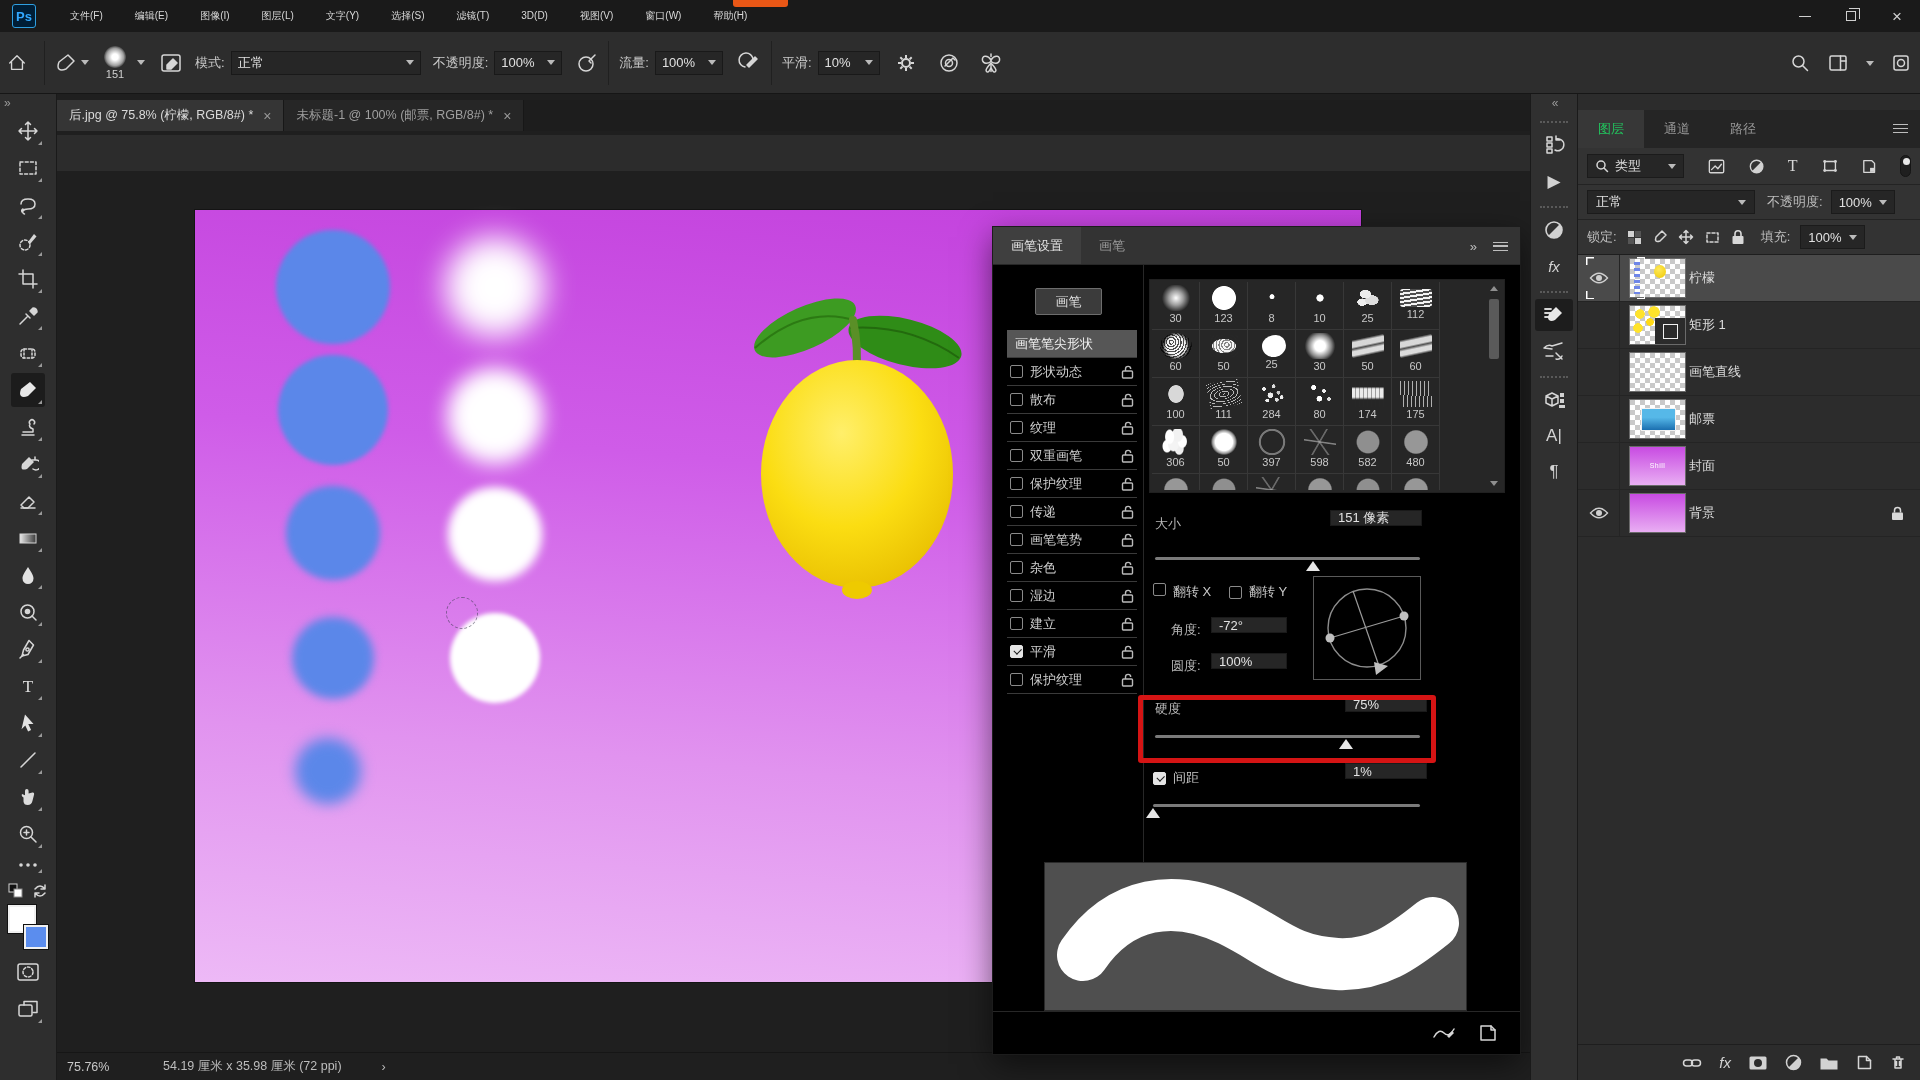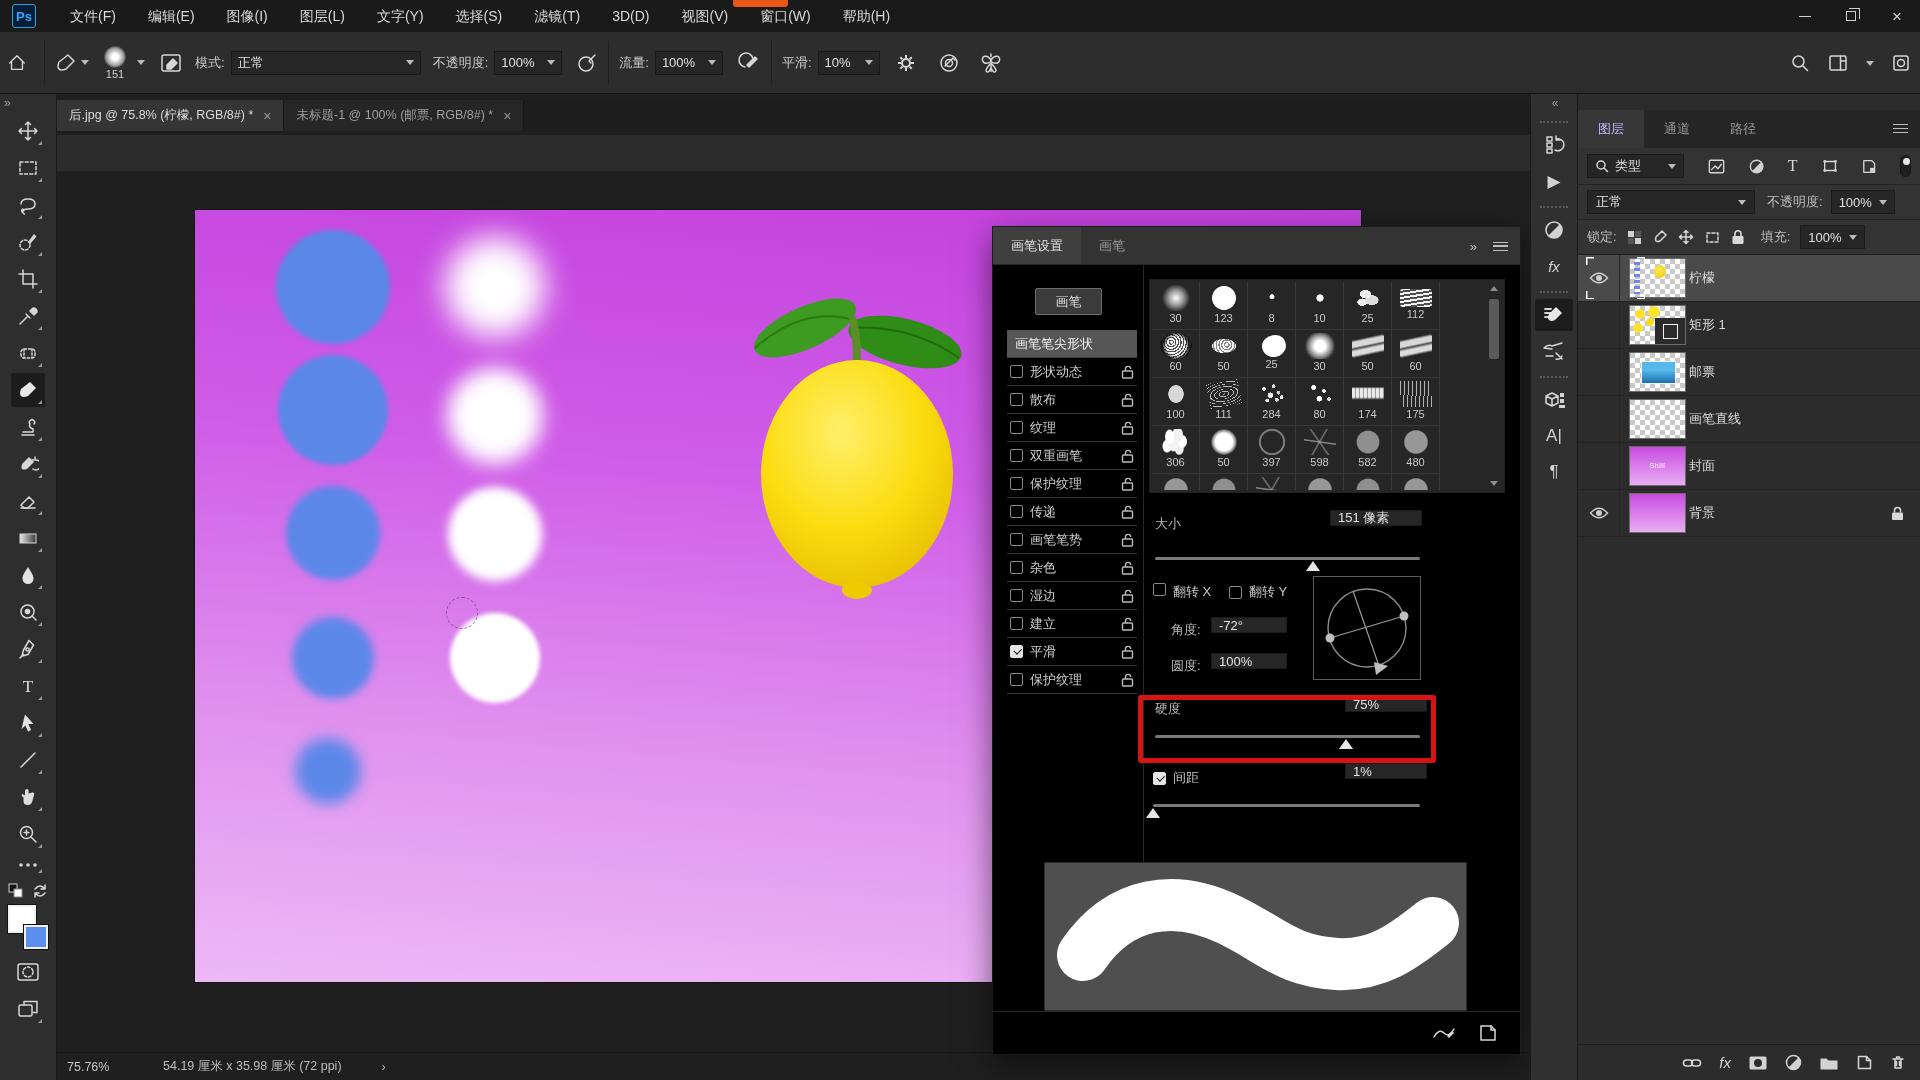--- a/index.html
+++ b/index.html
@@ -8,21 +8,21 @@
   .app { position:relative; width:1920px; height:1080px;border-radius:14px; }
   svg { display:block; }
   .ic { stroke:#d6d6d6; fill:none; stroke-width:1.5; stroke-linecap:round; stroke-linejoin:round; }
 
   
   .menubar { position:absolute; left:0; top:0; right:0; height:32px; background:#1a1a1a;
     display:flex; align-items:center; gap:4px; }
   .ps-logo { width:24px; height:24px; margin:0 14px 0 12px; background:#001e36; border:1px solid #2f9fe0;
     border-radius:3px; color:#31a8ff; font-weight:bold; font-size:13px; display:flex; align-items:center; justify-content:center; }
   .menu-items { display:flex; height:100%; }
-  .menu-item { padding:0 16px; line-height:32px; color:#d9d9d9; font-size:14px; cursor:default; }
+  .menu-item { padding:0 16px; line-height:32px; color:#d9d9d9; font-size:10px; cursor:default; }
   .orange-strip { position:absolute; left:733px; top:0; width:55px; height:7px; background:#e95716; border-radius:0 0 3px 3px; }
   .win-controls { position:absolute; right:0; top:0; height:32px; display:flex; }
   .win-btn { width:46px; height:32px; display:flex; align-items:center; justify-content:center; color:#cfcfcf; }
   .min-glyph { width:12px; height:1px; background:#cfcfcf; }
   .restore-glyph { width:10px; height:10px; border:1px solid #cfcfcf; position:relative; }
   .restore-glyph::before { content:""; position:absolute; left:2px; top:-4px; width:10px; height:10px; border:1px solid #cfcfcf; border-bottom:none; border-left:none; }
   .close-glyph { font-size:17px; line-height:1; }
 
   
   .optionsbar { position:absolute; left:0; top:32px; right:0; height:62px; background:#2d2d2d;
@@ -159,21 +159,21 @@
   .grip { width:28px; border-top:2px dotted #5a5a5a; margin:5px 0 6px; }
   .strip-btn { width:38px; height:32px; display:flex; align-items:center; justify-content:center; margin-bottom:4px; border-radius:3px; color:#cfcfcf; }
   .strip-btn.active { background:#1d1d1d; }
   .strip-glyph { font-size:17px; color:#d2d2d2; }
   .fx-glyph { font-style:italic; font-size:15px; color:#d2d2d2; }
 
   
   .dock { width:342px; background:#2c2c2c; display:flex; flex-direction:column; position:relative; }
   .dock-tabs { height:38px; margin-top:16px; background:#252525; display:flex; position:relative; }
   .dock-tab { padding:0 20px; line-height:38px; color:#999; }
-  .dock-tab.active { background:#373737; color:#c4b5fd; }
+  .dock-tab.active { background:#373737; color:#22c55e; }
   .dock-menu { position:absolute; right:12px; top:14px; }
   .filter-row { height:37px; display:flex; align-items:center; padding:0 9px; gap:24px; background:#333333; border-bottom:1px solid #232323;}
   .search-select { width:106px; height:24px; background:#262626; border:1px solid #1b1b1b; display:flex; align-items:center; gap:6px; padding:0 7px; color:#dcdcdc; }
   .filter-pill { width:12px; height:22px; border-radius:7px; background:#1f1f1f; border:1px solid #151515; position:relative; margin-left:auto; }
   .filter-pill::before { content:""; position:absolute; left:1.5px; top:1.5px; width:7px; height:7px; border-radius:50%; background:#e8e8e8; }
   .blend-row { height:35px; display:flex; align-items:center; padding:0 9px; gap:8px; background:#333333; border-bottom:1px solid #232323;}
   .blend-select { width:168px; height:24px; background:#262626; border:1px solid #1b1b1b; display:flex; align-items:center; padding:0 8px; color:#e0e0e0; }
   .blend-select .tri-down { margin-left:auto; }
   .mini-field { height:24px; background:#262626; border:1px solid #1b1b1b; display:flex; align-items:center; gap:7px; padding:0 7px; color:#e0e0e0; }
   .lock-row { height:35px; display:flex; align-items:center; padding:0 9px; gap:10px; background:#333333; border-bottom:1px solid #1e1e1e;}
@@ -1099,39 +1099,39 @@
             </div>
 
             <span class="layer-name">矩形 1</span>
 
           </div>
 
           <div class="layer-row">
             <div class="vis-cell">
               
             </div>
+            <div class="thumb thumb-empty">
+              <span class="yellow-dots"></span>
+              <span class="thumb-txt"></span>
+            </div>
+
+            <span class="layer-name">画笔直线</span>
+
+          </div>
+
+          <div class="layer-row">
+            <div class="vis-cell">
+              
+            </div>
             <div class="thumb thumb-stamp">
               <span class="yellow-dots"></span>
               <span class="thumb-txt"></span>
             </div>
 
             <span class="layer-name">邮票</span>
-
-          </div>
-
-          <div class="layer-row">
-            <div class="vis-cell">
-              
-            </div>
-            <div class="thumb thumb-empty">
-              <span class="yellow-dots"></span>
-              <span class="thumb-txt"></span>
-            </div>
-
-            <span class="layer-name">画笔直线</span>
 
           </div>
 
           <div class="layer-row">
             <div class="vis-cell">
               
             </div>
             <div class="thumb thumb-cover">
               <span class="yellow-dots"></span>
               <span class="thumb-txt">Shill</span>

